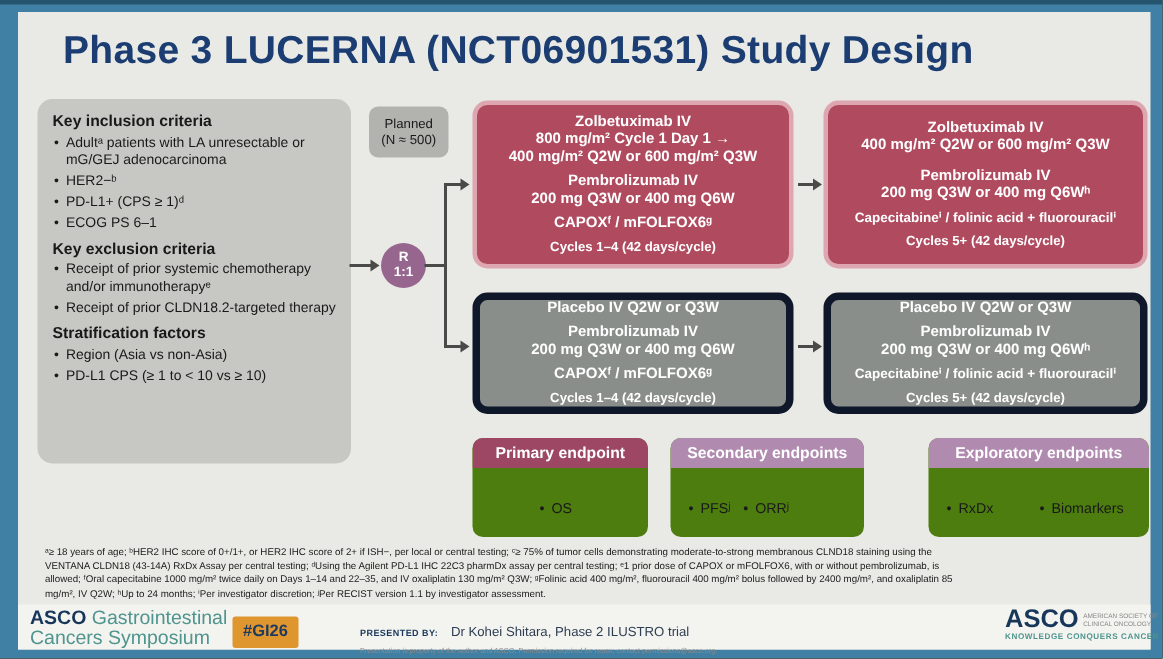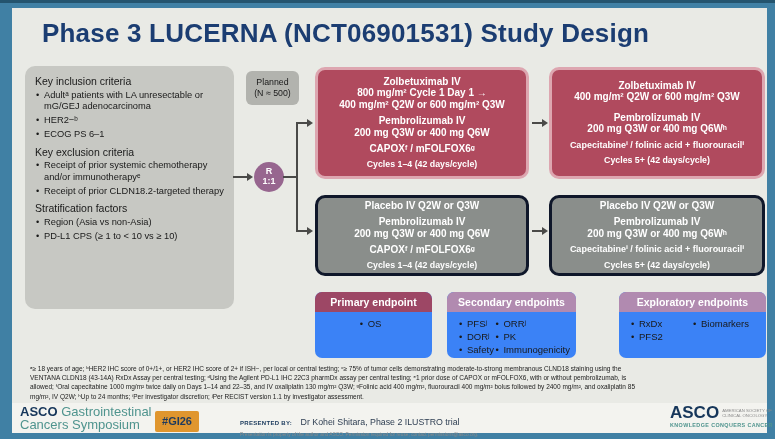--- a/index.html
+++ b/index.html
@@ -8,21 +8,21 @@
   .frame-top-line{position:absolute;left:0;top:0;width:775px;height:3px;background:#24546e;}
   .slide{position:absolute;left:12px;top:8px;width:755px;height:425px;background:#e9eae5;}
   .footer-bar{position:absolute;left:12px;top:403px;width:755px;height:30px;background:#f3f3ef;}
 
   .title{position:absolute;left:42px;top:18px;width:710px;font-size:26px;font-weight:700;
          color:#1b3d72;letter-spacing:0.2px;}
 
   
   .crit{position:absolute;left:25px;top:66px;width:209px;height:243px;background:#c7c8c3;
         border-radius:10px;padding:9px 10px 4px 10px;box-sizing:border-box;color:#191919;}
-  .crit-head{font-size:10.5px;font-weight:400;margin:5px 0 2px 0;}
+  .crit-head{font-size:10.5px;font-weight:700;margin:5px 0 2px 0;}
   .crit-head.first{margin-top:0;}
   .crit ul{list-style:none;margin:0;padding:0;}
   .crit li{position:relative;font-size:9.3px;line-height:11.5px;margin:2.5px 0;padding-left:9px;}
   .crit li::before{content:"•";position:absolute;left:1px;top:0;}
 
   
   .planned{position:absolute;left:246px;top:71px;width:53px;height:34px;background:#b2b3ae;
            border-radius:6px;color:#191919;font-size:8.8px;line-height:11px;text-align:center;
            padding-top:6px;box-sizing:border-box;}
   .rand{position:absolute;left:254px;top:162px;width:30px;height:30px;border-radius:50%;
@@ -33,36 +33,36 @@
   .hline{position:absolute;height:2px;background:#4a4a48;}
   .vline{position:absolute;width:2px;background:#4a4a48;}
   .ah{position:absolute;width:0;height:0;border-left:6px solid #4a4a48;
       border-top:4px solid transparent;border-bottom:4px solid transparent;}
 
   
   .arm{position:absolute;border-radius:10px;color:#fff;font-weight:700;text-align:center;
        display:flex;flex-direction:column;justify-content:center;align-items:center;
        font-size:10px;line-height:11.5px;box-sizing:border-box;padding:3px 4px;}
   .arm-red{background:#b04a5e;border:3px solid #dda6b0;}
-  .arm-gray{background:#8a8e8b;border:3px solid #0f172a;}
+  .arm-gray{background:#8a8e8b;border:5px solid #0f172a;}
   .arm .gap{margin-top:5px;}
   .arm .gap-lg{margin-top:9px;}
   .arm .cycles{font-size:8.8px;margin-top:4px;}
   .arm .tight{font-size:9px;white-space:nowrap;}
 
   
   .ep{position:absolute;top:292px;height:66px;border-radius:7px;overflow:hidden;
-      background:#3b82f6;box-sizing:border-box;}
+      background:#4d7c0f;box-sizing:border-box;}
   .ep-head{height:20px;line-height:20px;text-align:center;color:#fff;font-weight:700;font-size:10.5px;}
   .ep-head.maroon{background:#9d4765;}
   .ep-head.purple{background:#b18ab0;}
   .ep-body{display:flex;padding:5px 6px 0 12px;color:#191919;}
   .ep-body.single{justify-content:center;padding-left:0;}
   .ep ul{list-style:none;margin:0;padding:0;}
-  .ep li{position:relative;font-size:9.5px;line-height:13px;padding-left:8px;}
+  .ep li{position:relative;font-size:9.5px;line-height:13px;padding-left:8px;margin-top:16px;}
   .ep li::before{content:"•";position:absolute;left:0;top:0;}
   .ep-col1{width:62px;}
 
   
   .foot{position:absolute;left:30px;top:364px;width:720px;color:#1b1b1b;}
   .foot div{font-size:6.5px;line-height:9.2px;white-space:nowrap;}
 
   
   .gi-logo{position:absolute;left:20px;top:406px;font-size:13px;line-height:12.5px;}
   .gi-asco{font-weight:700;color:#16365a;}
@@ -88,20 +88,21 @@
   <div class="slide"></div>
   <div class="footer-bar"></div>
 
   <div class="title">Phase 3 LUCERNA (NCT06901531) Study Design</div>
 
   <div class="crit">
     <div class="crit-head first">Key inclusion criteria</div>
     <ul>
       <li>Adultᵃ patients with LA unresectable or mG/GEJ adenocarcinoma</li>
       <li>HER2−ᵇ</li>
+      <li>PD-L1+ (CPS ≥ 1)ᵈ</li>
       <li>ECOG PS 6–1</li>
     </ul>
     <div class="crit-head">Key exclusion criteria</div>
     <ul>
       <li>Receipt of prior systemic chemotherapy and/or immunotherapyᵉ</li>
       <li>Receipt of prior CLDN18.2-targeted therapy</li>
     </ul>
     <div class="crit-head">Stratification factors</div>
     <ul>
       <li>Region (Asia vs non-Asia)</li>

